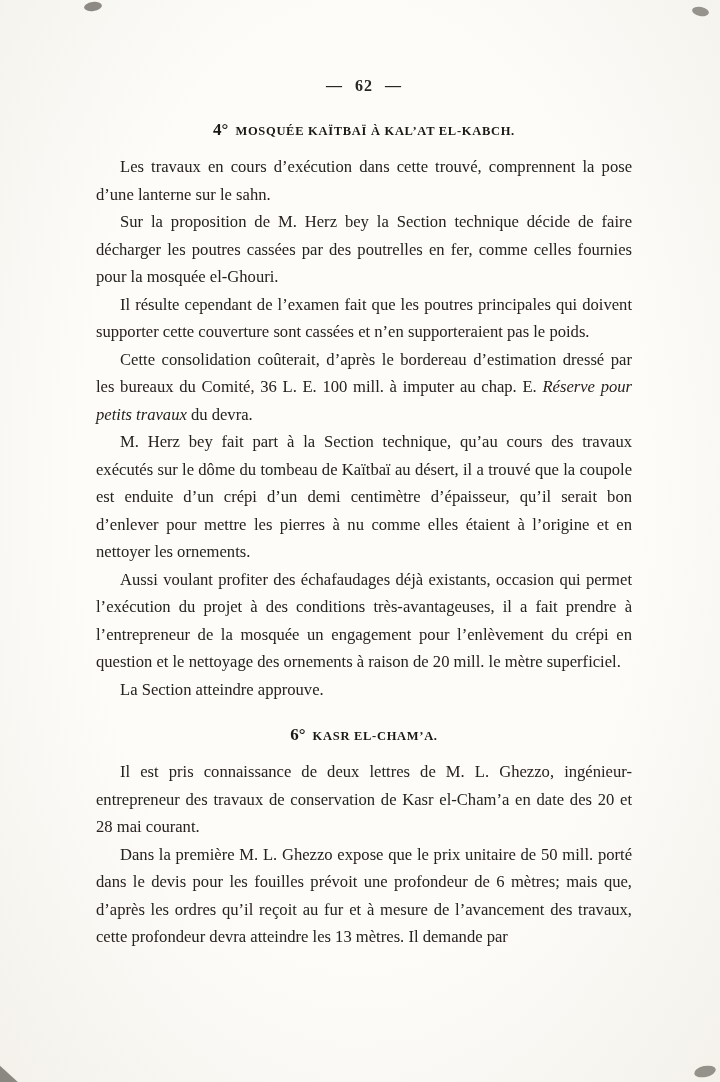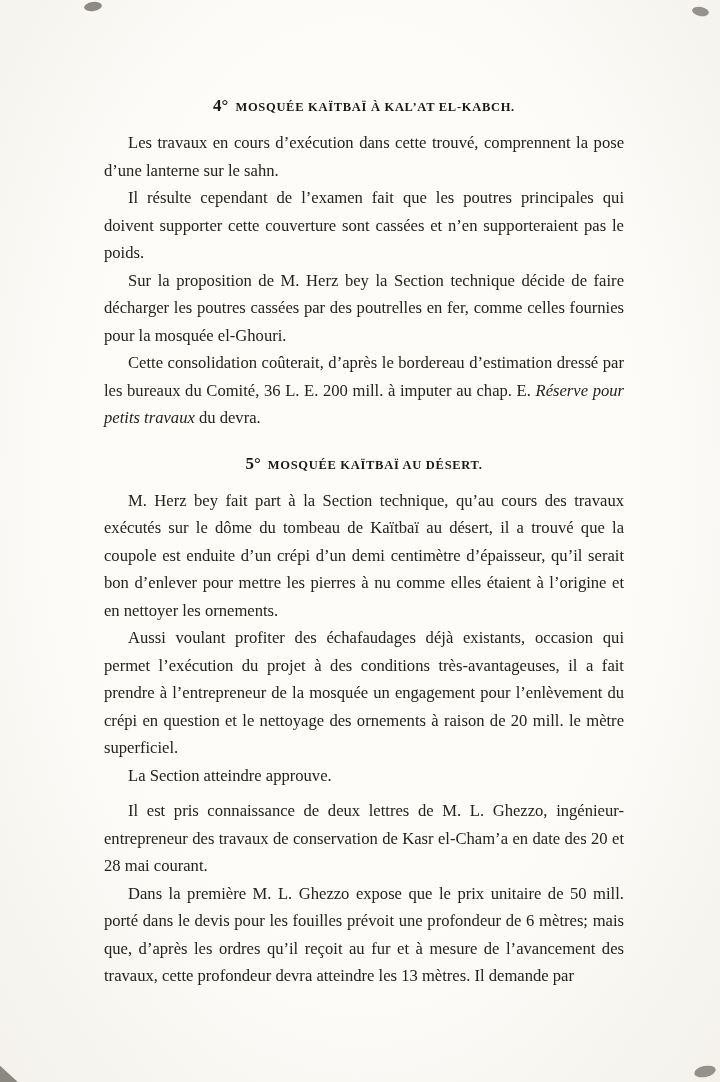--- a/index.html
+++ b/index.html
@@ -24,21 +24,21 @@
   .page-number {
     text-align: center;
     font-size: 16px;
     font-weight: 700;
     letter-spacing: 1px;
     word-spacing: 7px;
     color: #2a2722;
     line-height: 24px;
     margin-bottom: 18px;
   }
-  .doc-section { margin: 8px; }
+  .doc-section { margin: 0; }
   .heading {
     margin: 18px 0 11px 0;
     text-align: center;
     color: #1b1915;
     line-height: 22px;
   }
   .heading-number {
     font-size: 17px;
     font-weight: 700;
     margin-right: 7px;
@@ -74,39 +74,40 @@
 
 <div class="page">
 
   <div class="artifact tl"></div>
   <div class="artifact tr"></div>
   <div class="artifact bl"></div>
   <div class="artifact br"></div>
 
   <main class="content">
 
+    <header class="page-number">— 62 —</header>
 
     <section class="doc-section">
       <h2 class="heading">
         <span class="heading-number">4°</span><span class="heading-title">MOSQUÉE KAÏTBAÏ À KAL’AT EL-KABCH.</span>
       </h2>
       <p class="para">Les travaux en cours d’exécution dans cette trouvé, comprennent la pose d’une lanterne sur le sahn.</p>
+      <p class="para">Sur la proposition de M. Herz bey la Section technique décide de faire décharger les poutres cassées par des poutrelles en fer, comme celles fournies pour la mosquée el-Ghouri.</p>
       <p class="para">Il résulte cependant de l’examen fait que les poutres principales qui doivent supporter cette couverture sont cassées et n’en supporteraient pas le poids.</p>
-      <p class="para">Sur la proposition de M. Herz bey la Section technique décide de faire décharger les poutres cassées par des poutrelles en fer, comme celles fournies pour la mosquée el-Ghouri.</p>
-      <p class="para"><span>Cette consolidation coûterait, d’après le bordereau d’estimation dressé par les bureaux du Comité, 36 L. E. 200 mill. à imputer au chap. E. </span><em class="italic-ref">Réserve pour petits travaux</em><span> du devra.</span></p>
+      <p class="para"><span>Cette consolidation coûterait, d’après le bordereau d’estimation dressé par les bureaux du Comité, 36 L. E. 100 mill. à imputer au chap. E. </span><em class="italic-ref">Réserve pour petits travaux</em><span> du devra.</span></p>
     </section>
 
     <section class="doc-section">
-      <h2 class="heading">
-        <span class="heading-number">5°</span><span class="heading-title">MOSQUÉE KAÏTBAÏ AU DÉSERT.</span>
-      </h2>
       <p class="para">M. Herz bey fait part à la Section technique, qu’au cours des travaux exécutés sur le dôme du tombeau de Kaïtbaï au désert, il a trouvé que la coupole est enduite d’un crépi d’un demi centimètre d’épaisseur, qu’il serait bon d’enlever pour mettre les pierres à nu comme elles étaient à l’origine et en nettoyer les ornements.</p>
       <p class="para">Aussi voulant profiter des échafaudages déjà existants, occasion qui permet l’exécution du projet à des conditions très-avantageuses, il a fait prendre à l’entrepreneur de la mosquée un engagement pour l’enlèvement du crépi en question et le nettoyage des ornements à raison de 20 mill. le mètre superficiel.</p>
       <p class="para">La Section atteindre approuve.</p>
     </section>
 
     <section class="doc-section">
+      <h2 class="heading">
+        <span class="heading-number">6°</span><span class="heading-title">KASR EL-CHAM’A.</span>
+      </h2>
       <p class="para">Il est pris connaissance de deux lettres de M. L. Ghezzo, ingénieur-entrepreneur des travaux de conservation de Kasr el-Cham’a en date des 20 et 28 mai courant.</p>
       <p class="para">Dans la première M. L. Ghezzo expose que le prix unitaire de 50 mill. porté dans le devis pour les fouilles prévoit une profondeur de 6 mètres; mais que, d’après les ordres qu’il reçoit au fur et à mesure de l’avancement des travaux, cette profondeur devra atteindre les 13 mètres. Il demande par</p>
     </section>
 
   </main>
 </div>
 
 </body></html>

